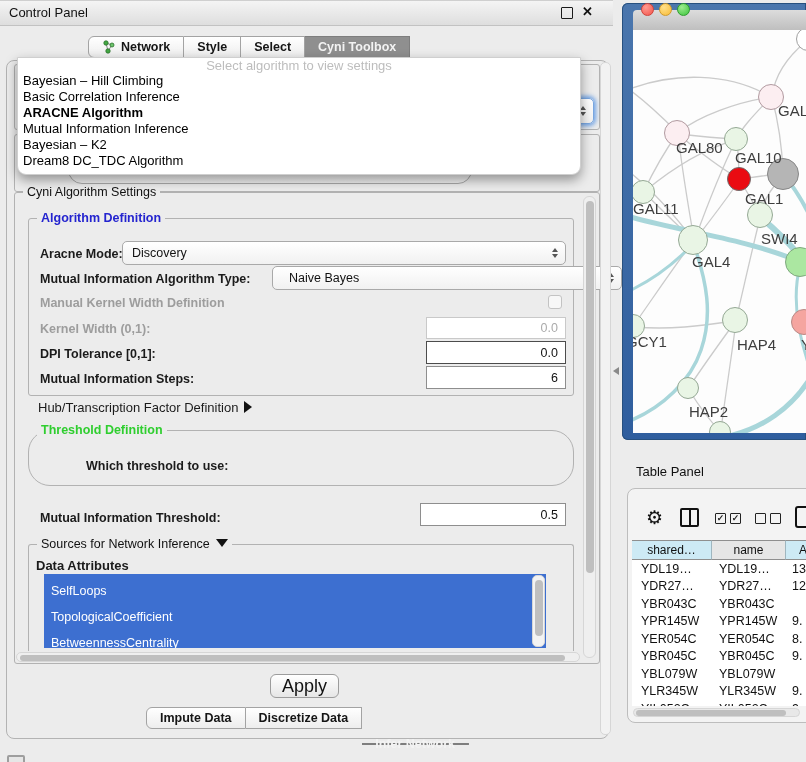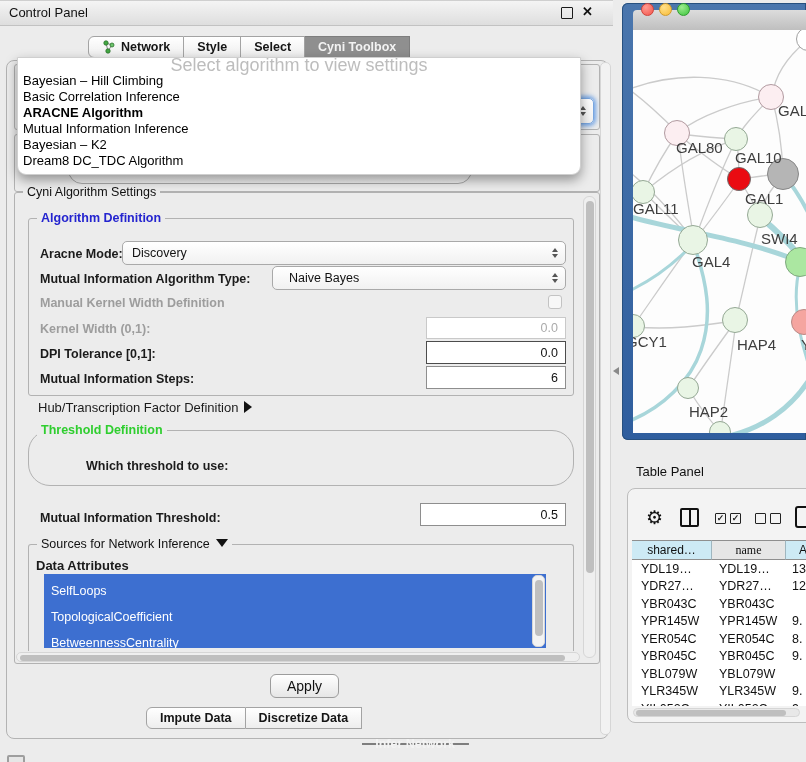--- a/index.html
+++ b/index.html
@@ -15,21 +15,21 @@
   
   .seg{position:absolute;display:flex;height:22px;font-size:12.5px;font-weight:600;z-index:5;}
   .seg .s{background:linear-gradient(#ffffff,#ededed);border:1px solid #a3a3a3;border-left:none;
      display:flex;align-items:center;justify-content:center;padding:0 13px;color:#151515;white-space:nowrap;}
   .seg .s:first-child{border-left:1px solid #a3a3a3;border-radius:6px 0 0 6px;}
   .seg .s:last-child{border-radius:0 6px 6px 0;margin-top:36px;}
   .seg .s.sel{background:#8f8f8f;color:#f3f3f3;border-color:#7e7e7e;}
   
   .popup{position:absolute;left:17px;top:57px;width:562px;height:116px;background:#fff;z-index:30;
      border:1px solid #cfcfcf;border-radius:0 0 9px 9px;box-shadow:0 5px 12px rgba(0,0,0,.38);overflow:hidden;}
-  .popup .prompt{height:15px;text-align:center;color:#bdbdbd;font-size:18px;line-height:15px;}
+  .popup .prompt{height:15px;text-align:center;color:#bdbdbd;font-size:13px;line-height:15px;}
   .popup .it{height:16px;line-height:16px;font-size:13px;color:#000;padding-left:5px;white-space:nowrap;}
   .popup .it.bold{font-weight:bold;}
   
   .grp{position:absolute;border:1px solid #b2b2b2;border-radius:3px;background:transparent;}
   .gt{position:absolute;top:-8px;left:8px;background:#ececec;padding:0 4px;font-size:12.5px;color:#111;white-space:nowrap;}
   .gt.blue{color:#2424cf;font-weight:600;}
   .gt.green{color:#2fce2f;font-weight:600;}
   .lbl{position:absolute;font-size:12.5px;font-weight:bold;color:#1b1b1b;white-space:nowrap;}
   .lbl.dis{color:#9d9d9d;}
   .combo{position:absolute;background:linear-gradient(#ffffff,#f1f1f1);border:1px solid #a9a9a9;border-radius:5px;
@@ -41,21 +41,21 @@
   .field{position:absolute;background:#fff;font-size:12.5px;display:flex;align-items:center;
      justify-content:flex-end;padding:0 7px;box-sizing:border-box;color:#111;}
   .tri-r{display:inline-block;width:0;height:0;border-top:6px solid transparent;border-bottom:6px solid transparent;border-left:8px solid #111;vertical-align:-1px;margin-left:6px;}
   .tri-d{display:inline-block;width:0;height:0;border-left:6px solid transparent;border-right:6px solid transparent;border-top:8px solid #111;vertical-align:1px;margin-left:6px;}
   .checkbox{position:absolute;width:14px;height:14px;background:#f7f7f7;border:1px solid #c3c3c3;border-radius:3px;box-sizing:border-box;}
   .list{position:absolute;background:#3d6fd0;overflow:hidden;}
   .list .li{height:18px;line-height:18px;color:#fff;font-size:12.5px;padding-left:7px;white-space:nowrap;margin-top:8px;}
   .sb-track{position:absolute;background:#efefef;border:1px solid #d6d6d6;border-radius:5px;box-sizing:border-box;}
   .sb-thumb{position:absolute;background:#bfbfbf;border-radius:4px;}
   .btn{position:absolute;background:linear-gradient(#ffffff,#e6e6e6);border:1px solid #9c9c9c;border-radius:6px;
-     font-size:14px;color:#111;display:flex;align-items:center;justify-content:center;}
+     font-size:18px;color:#111;display:flex;align-items:center;justify-content:center;}
   
   .net-frame{position:absolute;left:622px;top:3px;width:184px;height:437px;border-radius:6px 0 0 6px;
      background:linear-gradient(#4a76ad,#2f5e9e);box-shadow:inset 0 0 0 1px #27507f;}
   .net-titlebar{position:absolute;left:633px;top:10px;width:173px;height:20px;
      background:linear-gradient(#dcdcdc,#bfbfbf);border-bottom:1px solid #9a9a9a;border-radius:4px 0 0 0;}
   .tl{position:absolute;width:13px;height:13px;border-radius:50%;top:3px;box-sizing:border-box;}
   .net-canvas{position:absolute;left:633px;top:30px;width:173px;height:403px;background:#fdfdfd;overflow:hidden;}
   .node{position:absolute;border-radius:50%;box-sizing:border-box;}
   .nlabel{position:absolute;font-size:15px;color:#3e3e3e;white-space:nowrap;}
   
@@ -142,21 +142,21 @@
   </div>
   <span class="lbl" style="left:40px;top:247px;">Aracne Mode:</span>
   <div class="combo" style="left:122px;top:241px;width:444px;height:24px;">
     <span>Discovery</span>
     <span class="stepper">
         <i class="up"></i>
         <i class="dn"></i>
       </span>
   </div>
   <span class="lbl" style="left:40px;top:272px;">Mutual Information Algorithm Type:</span>
-  <div class="combo" style="left:272px;top:266px;width:294px;height:24px;padding-left:16px;">
+  <div class="combo" style="left:272px;top:266px;width:350px;height:24px;padding-left:16px;">
     <span>Naive Bayes</span>
     <span class="stepper">
         <i class="up"></i>
         <i class="dn"></i>
       </span>
   </div>
   <span class="lbl dis" style="left:40px;top:296px;">Manual Kernel Width Definition</span>
   <span class="checkbox" style="left:548px;top:295px;"></span>
   <span class="lbl dis" style="left:40px;top:322px;">Kernel Width (0,1):</span>
   <div class="field" style="left:426px;top:317px;width:140px;height:22px;border:1px solid #c9c9c9;color:#ababab;">
@@ -309,21 +309,21 @@
   <span style="position:absolute;left:646px;top:506px;font-size:19px;color:#111;">⚙</span>
   <span class="tool-split" style="left:680px;top:508px;"></span>
   <span class="cbx" style="left:715px;top:513px;">✓</span>
   <span class="cbx" style="left:730px;top:513px;">✓</span>
   <span class="cbx" style="left:755px;top:513px;"></span>
   <span class="cbx" style="left:770px;top:513px;"></span>
   <span style="position:absolute;left:795px;top:506px;width:16px;height:22px;border:2px solid #111;border-radius:3px 6px 3px 3px;box-sizing:border-box;"></span>
 
   <div class="tbl-hdr" style="left:632px;top:540px;">
     <div class="hc" style="width:80px;background:#cdeaf5;">shared…</div>
-    <div class="hc" style="width:74px;background:#e6e6e6;font-family:Liberation Serif, serif;">name</div>
+    <div class="hc" style="width:74px;background:#e6e6e6;">name</div>
     <div class="hc" style="width:60px;background:#cdeaf5;justify-content:flex-start;padding-left:13px;">A</div>
   </div>
   <div class="rows" style="left:632px;top:560px;width:214px;height:146px;">
     <div class="trow">
       <span class="tc" style="width:80px;padding-left:9px;">YDL19…</span>
       <span class="tc" style="width:74px;padding-left:7px;">YDL19…</span>
       <span class="tc" style="width:60px;padding-left:6px;">13</span>
     </div>
     <div class="trow">
       <span class="tc" style="width:80px;padding-left:9px;">YDR27…</span>

